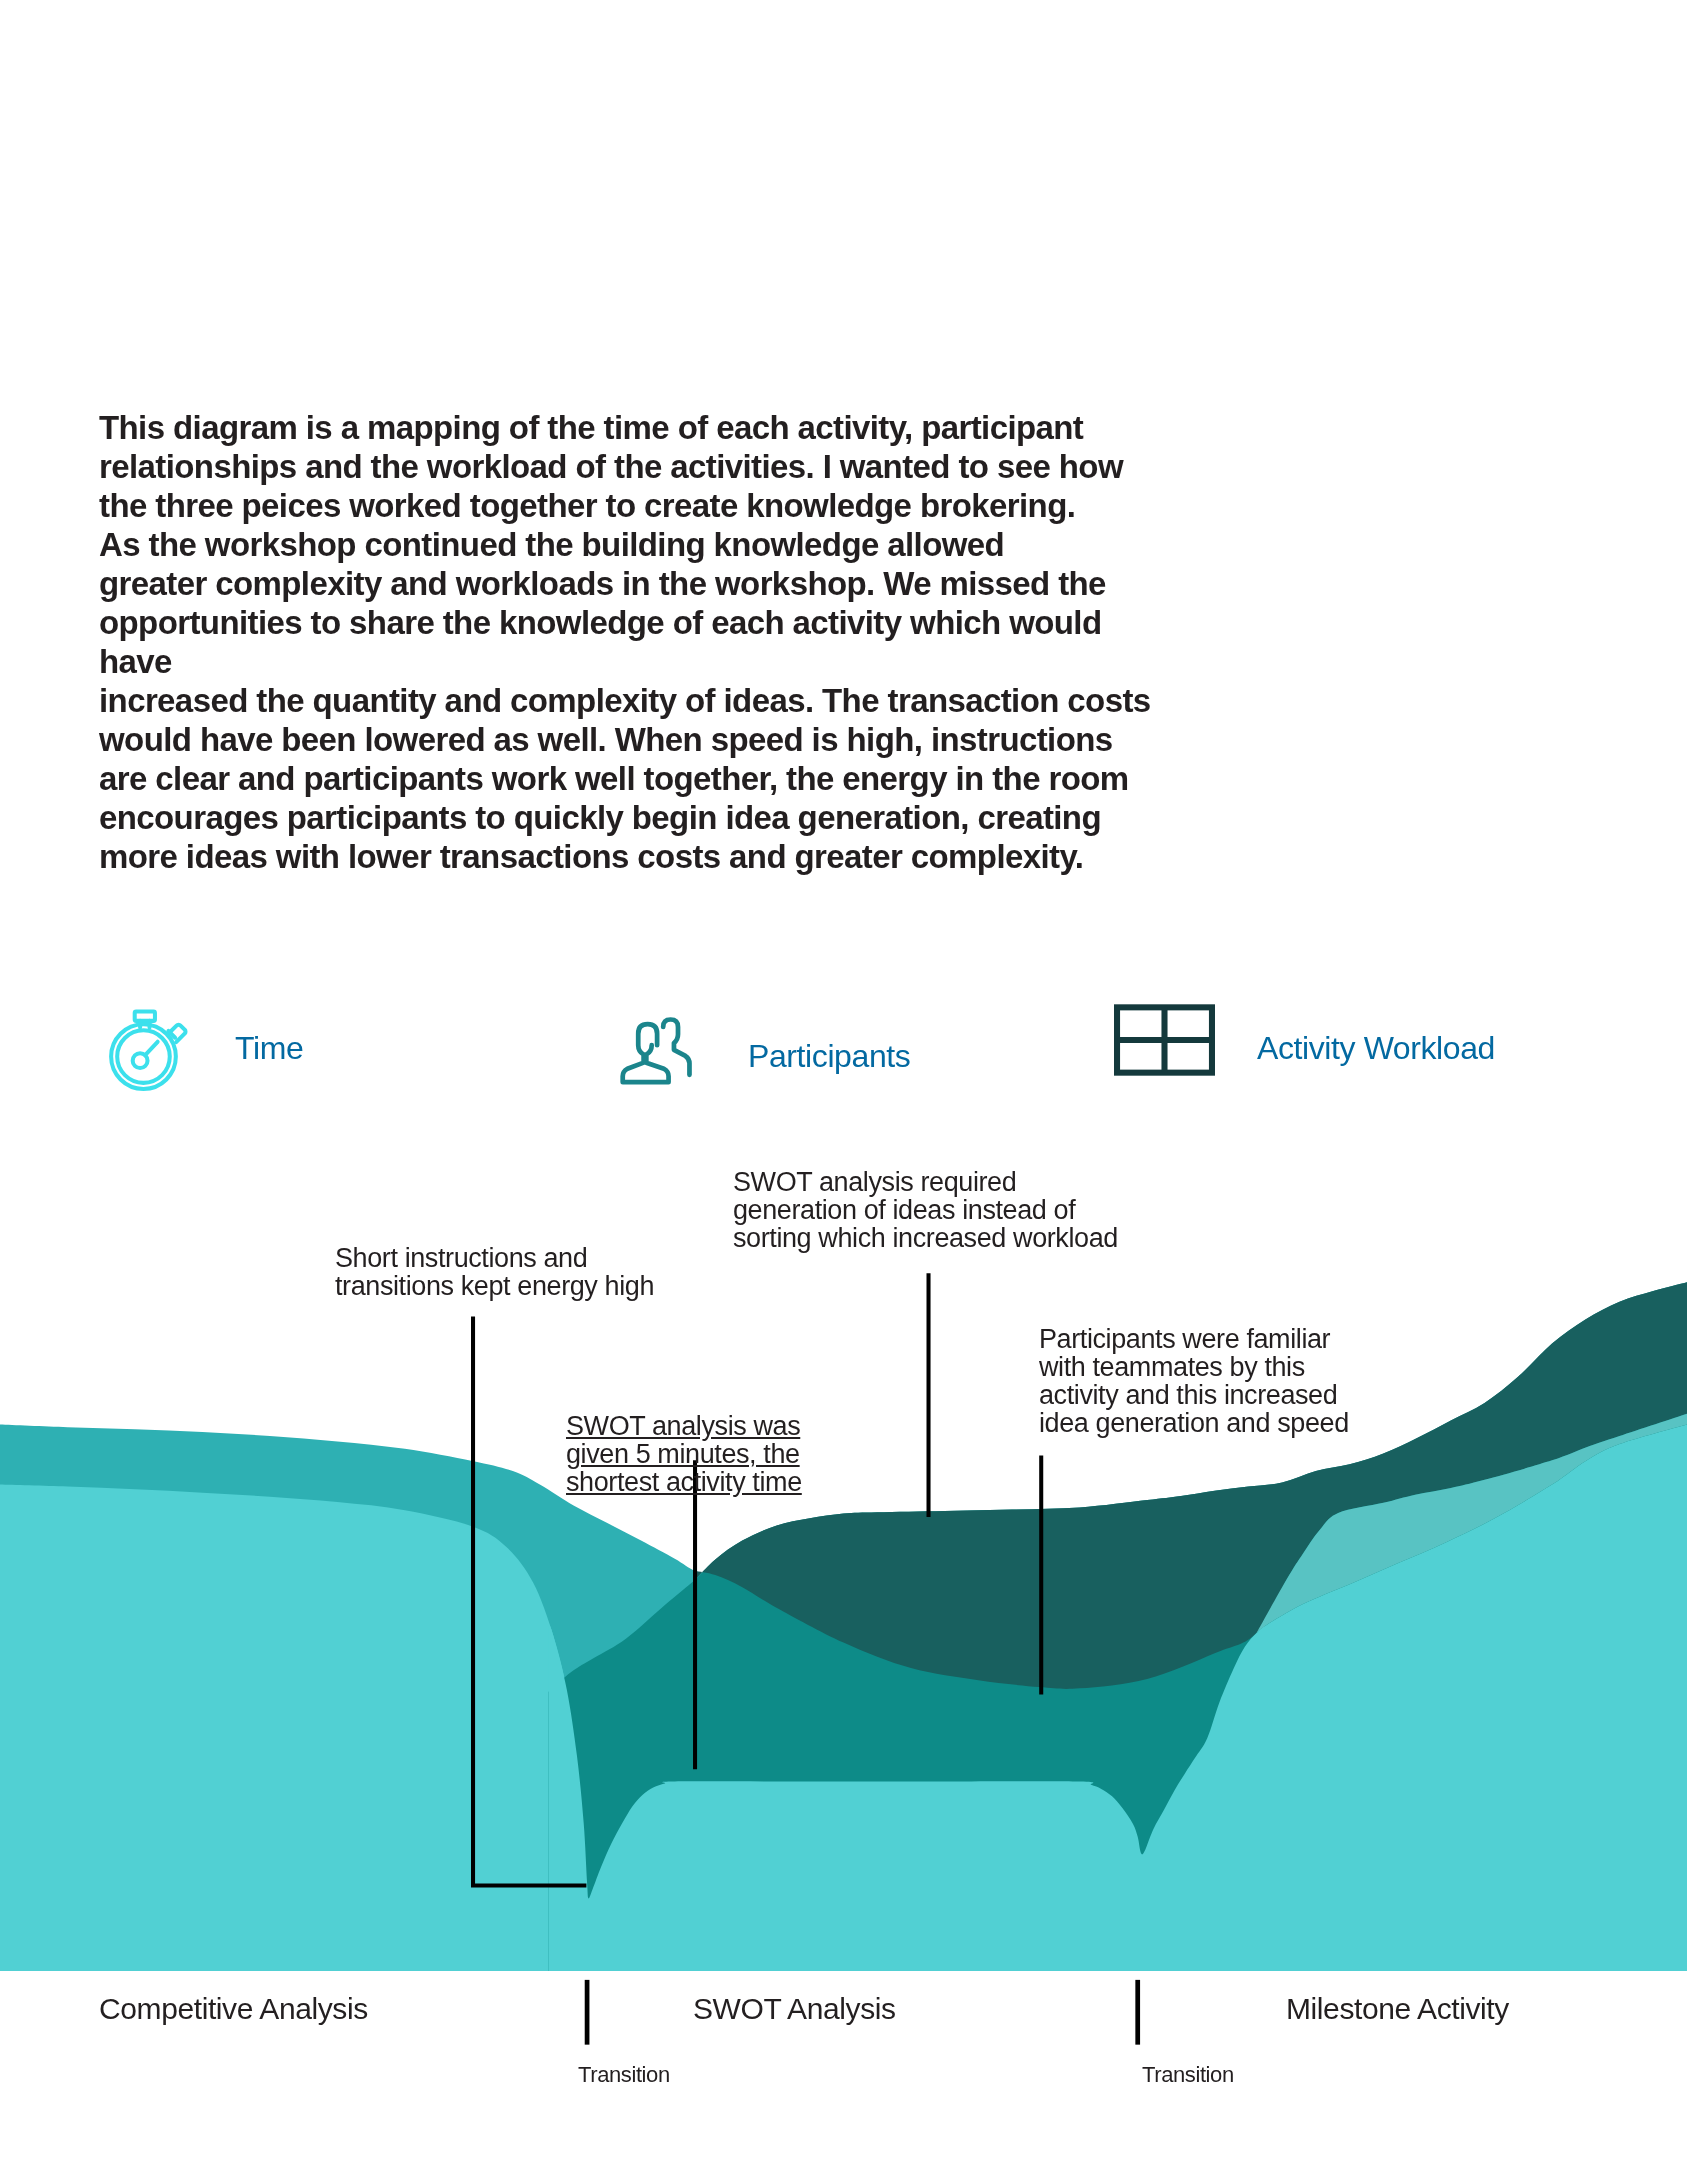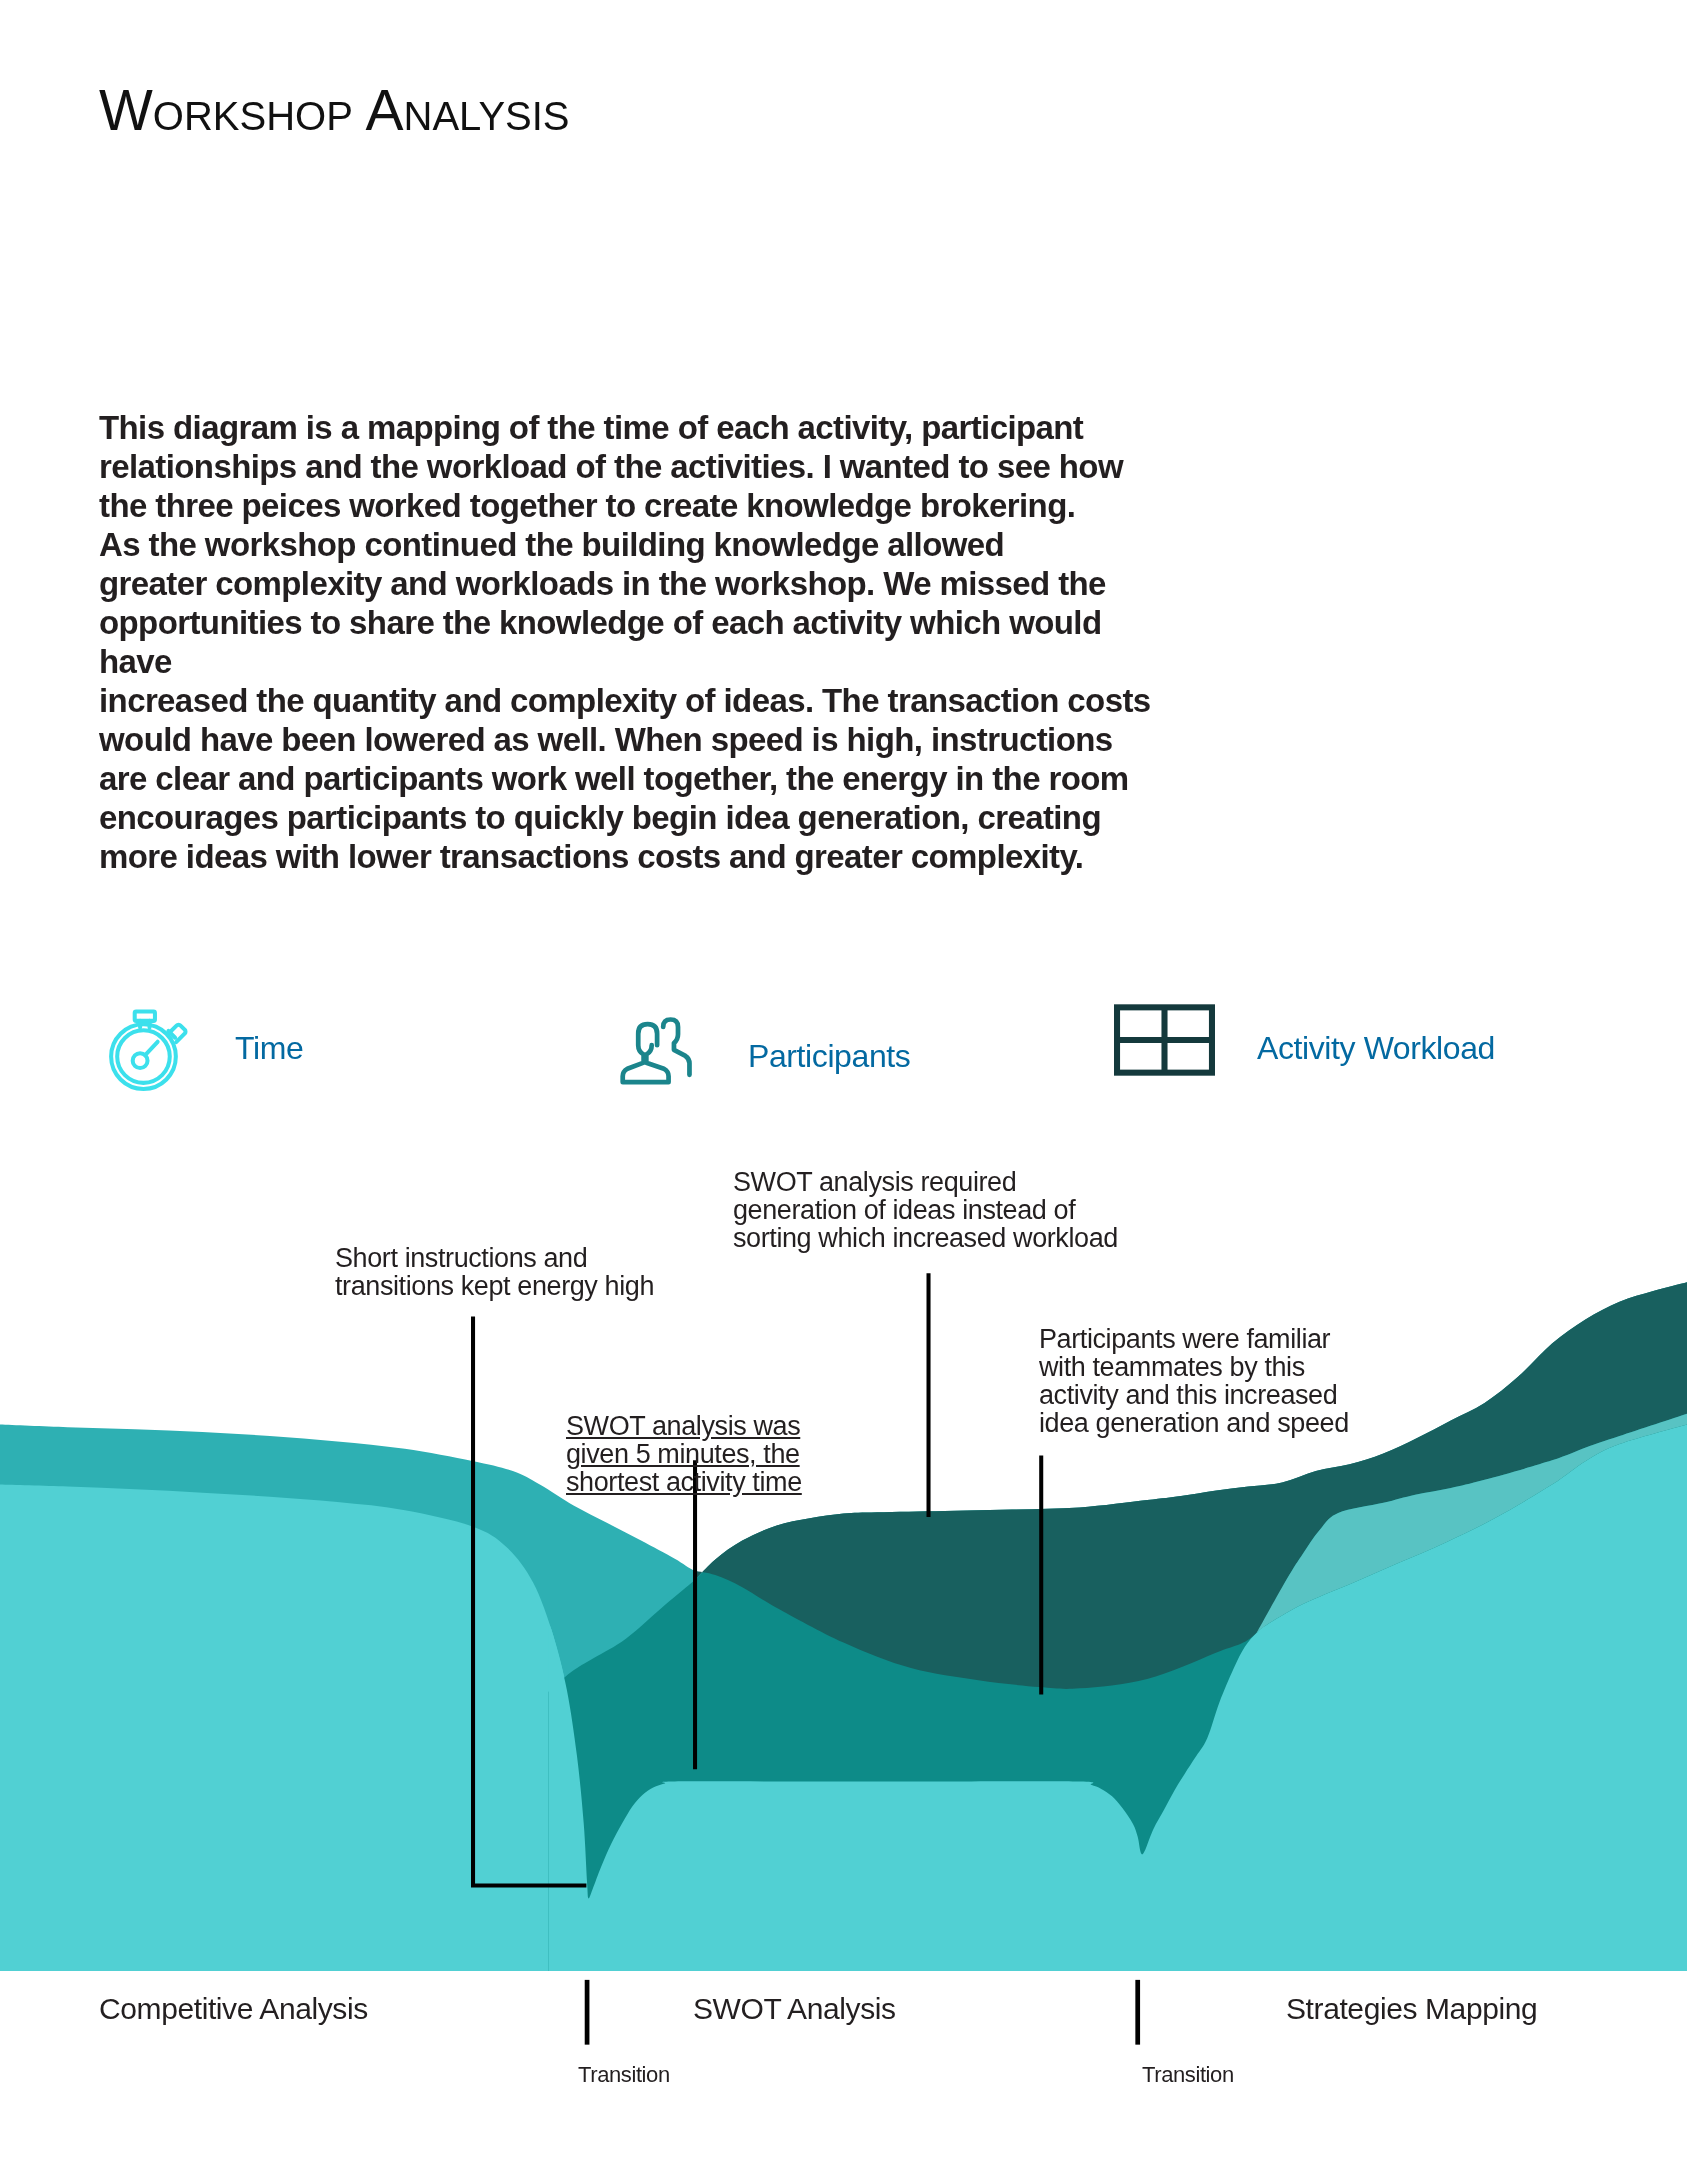--- a/index.html
+++ b/index.html
@@ -51,21 +51,20 @@
       <path d="M813,2405.5666666666666C814.2,2408.6 815.5,2407.6 820.0,2424.0C824.5,2440.4 834.2,2474.3 840.0,2504.0C845.8,2533.7 850.8,2569.0 855.0,2602.0C859.2,2635.0 862.5,2670.7 865.0,2702.0C867.5,2733.3 868.8,2771.5 870.0,2790.0C871.2,2808.5 870.7,2811.3 872.0,2813.0C873.3,2814.7 874.8,2807.8 878.0,2800.0C881.2,2792.2 886.3,2777.3 891.0,2766.0C895.7,2754.7 900.8,2742.7 906.0,2732.0C911.2,2721.3 916.8,2711.2 922.0,2702.0C927.2,2692.8 932.0,2684.0 937.0,2677.0C942.0,2670.0 946.8,2664.7 952.0,2660.0C957.2,2655.3 962.5,2651.8 968.0,2649.0C973.5,2646.2 979.7,2644.5 985.0,2643.0C990.3,2641.5 964.2,2640.5 1000.0,2640.0C1035.8,2639.5 1133.3,2640.0 1200.0,2640.0C1266.7,2640.0 1333.3,2640.0 1400.0,2640.0C1466.7,2640.0 1563.8,2639.2 1600.0,2640.0C1636.2,2640.8 1611.7,2643.2 1617.0,2645.0C1622.3,2646.8 1626.8,2648.2 1632.0,2651.0C1637.2,2653.8 1642.8,2657.3 1648.0,2662.0C1653.2,2666.7 1657.8,2672.2 1663.0,2679.0C1668.2,2685.8 1675.2,2695.8 1679.0,2703.0C1682.8,2710.2 1683.7,2714.5 1686.0,2722.0C1688.3,2729.5 1689.2,2749.8 1693.0,2748.0C1696.8,2746.2 1703.7,2722.0 1709.0,2711.0C1714.3,2700.0 1719.8,2691.5 1725.0,2682.0C1730.2,2672.5 1734.8,2663.0 1740.0,2654.0C1745.2,2645.0 1750.8,2636.2 1756.0,2628.0C1761.2,2619.8 1765.5,2613.7 1771.0,2605.0C1776.5,2596.3 1783.0,2589.7 1789.0,2576.0C1795.0,2562.3 1800.5,2540.2 1807.0,2523.0C1813.5,2505.8 1821.7,2486.8 1828.0,2473.0C1834.3,2459.2 1839.3,2448.8 1845.0,2440.0C1850.7,2431.2 1856.7,2425.3 1862.0,2420.0C1867.3,2414.7 1865.5,2415.2 1877.0,2408.0C1888.5,2400.8 1910.2,2387.2 1931.0,2377.0C1951.8,2366.8 1978.3,2357.2 2002.0,2347.0C2025.7,2336.8 2049.3,2326.3 2073.0,2316.0C2096.7,2305.7 2120.3,2296.0 2144.0,2285.0C2167.7,2274.0 2189.0,2264.2 2215.0,2250.0C2241.0,2235.8 2277.5,2214.2 2300.0,2200.0C2322.5,2185.8 2333.3,2175.0 2350.0,2165.0C2366.7,2155.0 2375.0,2149.0 2400.0,2140.0C2425.0,2131.0 2483.3,2115.8 2500.0,2111.0L2500,2921L813,2921Z" fill="#51d0d3"></path>
       <path d="M1862,2420C1864.5,2418.0 1865.5,2415.2 1877.0,2408.0C1888.5,2400.8 1910.2,2387.2 1931.0,2377.0C1951.8,2366.8 1978.3,2357.2 2002.0,2347.0C2025.7,2336.8 2049.3,2326.3 2073.0,2316.0C2096.7,2305.7 2120.3,2296.0 2144.0,2285.0C2167.7,2274.0 2189.0,2264.2 2215.0,2250.0C2241.0,2235.8 2277.5,2214.2 2300.0,2200.0C2322.5,2185.8 2333.3,2175.0 2350.0,2165.0C2366.7,2155.0 2375.0,2149.0 2400.0,2140.0C2425.0,2131.0 2483.3,2115.8 2500.0,2111.0L2500,2095C2483.3,2100.5 2425.0,2119.7 2400.0,2128.0C2375.0,2136.3 2366.7,2139.0 2350.0,2145.0C2333.3,2151.0 2325.0,2156.0 2300.0,2164.0C2275.0,2172.0 2225.0,2186.2 2200.0,2193.0C2175.0,2199.8 2167.2,2201.3 2150.0,2205.0C2132.8,2208.7 2113.7,2211.3 2097.0,2215.0C2080.3,2218.7 2069.0,2222.5 2050.0,2227.0C2031.0,2231.5 1998.8,2235.2 1983.0,2242.0C1967.2,2248.8 1963.7,2258.0 1955.0,2268.0C1946.3,2278.0 1939.0,2290.0 1931.0,2302.0C1923.0,2314.0 1918.5,2320.3 1907.0,2340.0C1895.5,2359.7 1869.5,2406.7 1862.0,2420.0Z" fill="#58c3c3"></path>
       <path d="M701,1951L701,2794L869,2794" stroke="#000" stroke-width="6" fill="none"></path>
       <path d="M1030,2164L1030,2622" stroke="#000" stroke-width="6" fill="none"></path>
       <path d="M1376,1887L1376,2248" stroke="#000" stroke-width="6" fill="none"></path>
       <path d="M1543,2157L1543,2511" stroke="#000" stroke-width="6" fill="none"></path>
       <path d="M870,2934L870,3030" stroke="#000" stroke-width="7"></path>
       <path d="M1686,2934L1686,3030" stroke="#000" stroke-width="7"></path>
     </svg>
 
-  <div id="page-title">Workshop Analysis</div>
   <div id="intro">This diagram is a mapping of the time of each activity, participant
 relationships and the workload of the activities. I wanted to see how
 the three peices worked together to create knowledge brokering.
 As the workshop continued the building knowledge allowed
 greater complexity and workloads in the workshop. We missed the
 opportunities to share the knowledge of each activity which would have
 increased the quantity and complexity of ideas. The transaction costs
 would have been lowered as well. When speed is high, instructions
 are clear and participants work well together, the energy in the room
 encourages participants to quickly begin idea generation, creating
@@ -119,19 +118,19 @@
 generation of ideas instead of
 sorting which increased workload</div>
       <div class="anno" style="left: 1039px; top: 1325px;">Participants were familiar
 with teammates by this
 activity and this increased
 idea generation and speed</div>
     </div>
   <div id="axis">
       <div class="axis-label" style="left: 99px; top: 1992px;">Competitive Analysis</div>
       <div class="axis-label" style="left: 693px; top: 1992px;">SWOT Analysis</div>
-      <div class="axis-label" style="left: 1286px; top: 1992px;">Strategies Mapping</div>
+      <div class="axis-label" style="left: 1286px; top: 1992px;">Milestone Activity</div>
       <div class="transition-label" style="left: 578px; top: 2062px;">Transition</div>
       <div class="transition-label" style="left: 1142px; top: 2062px;">Transition</div>
     </div>
 
 </div>
 
 
 </body></html>

